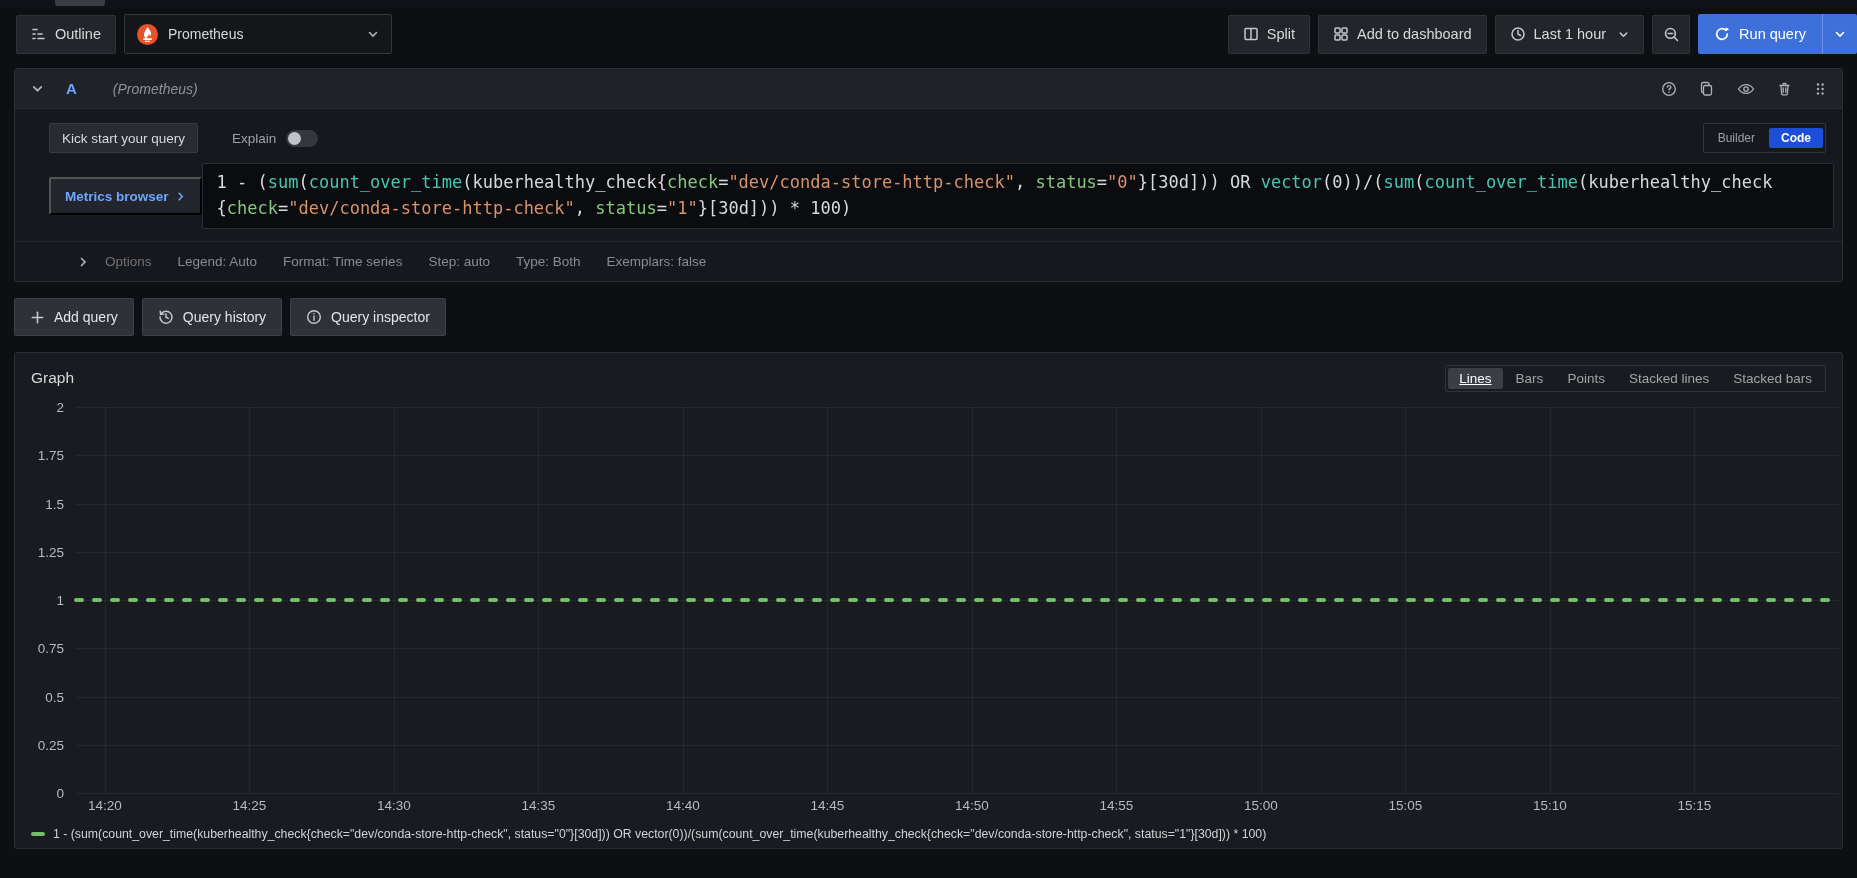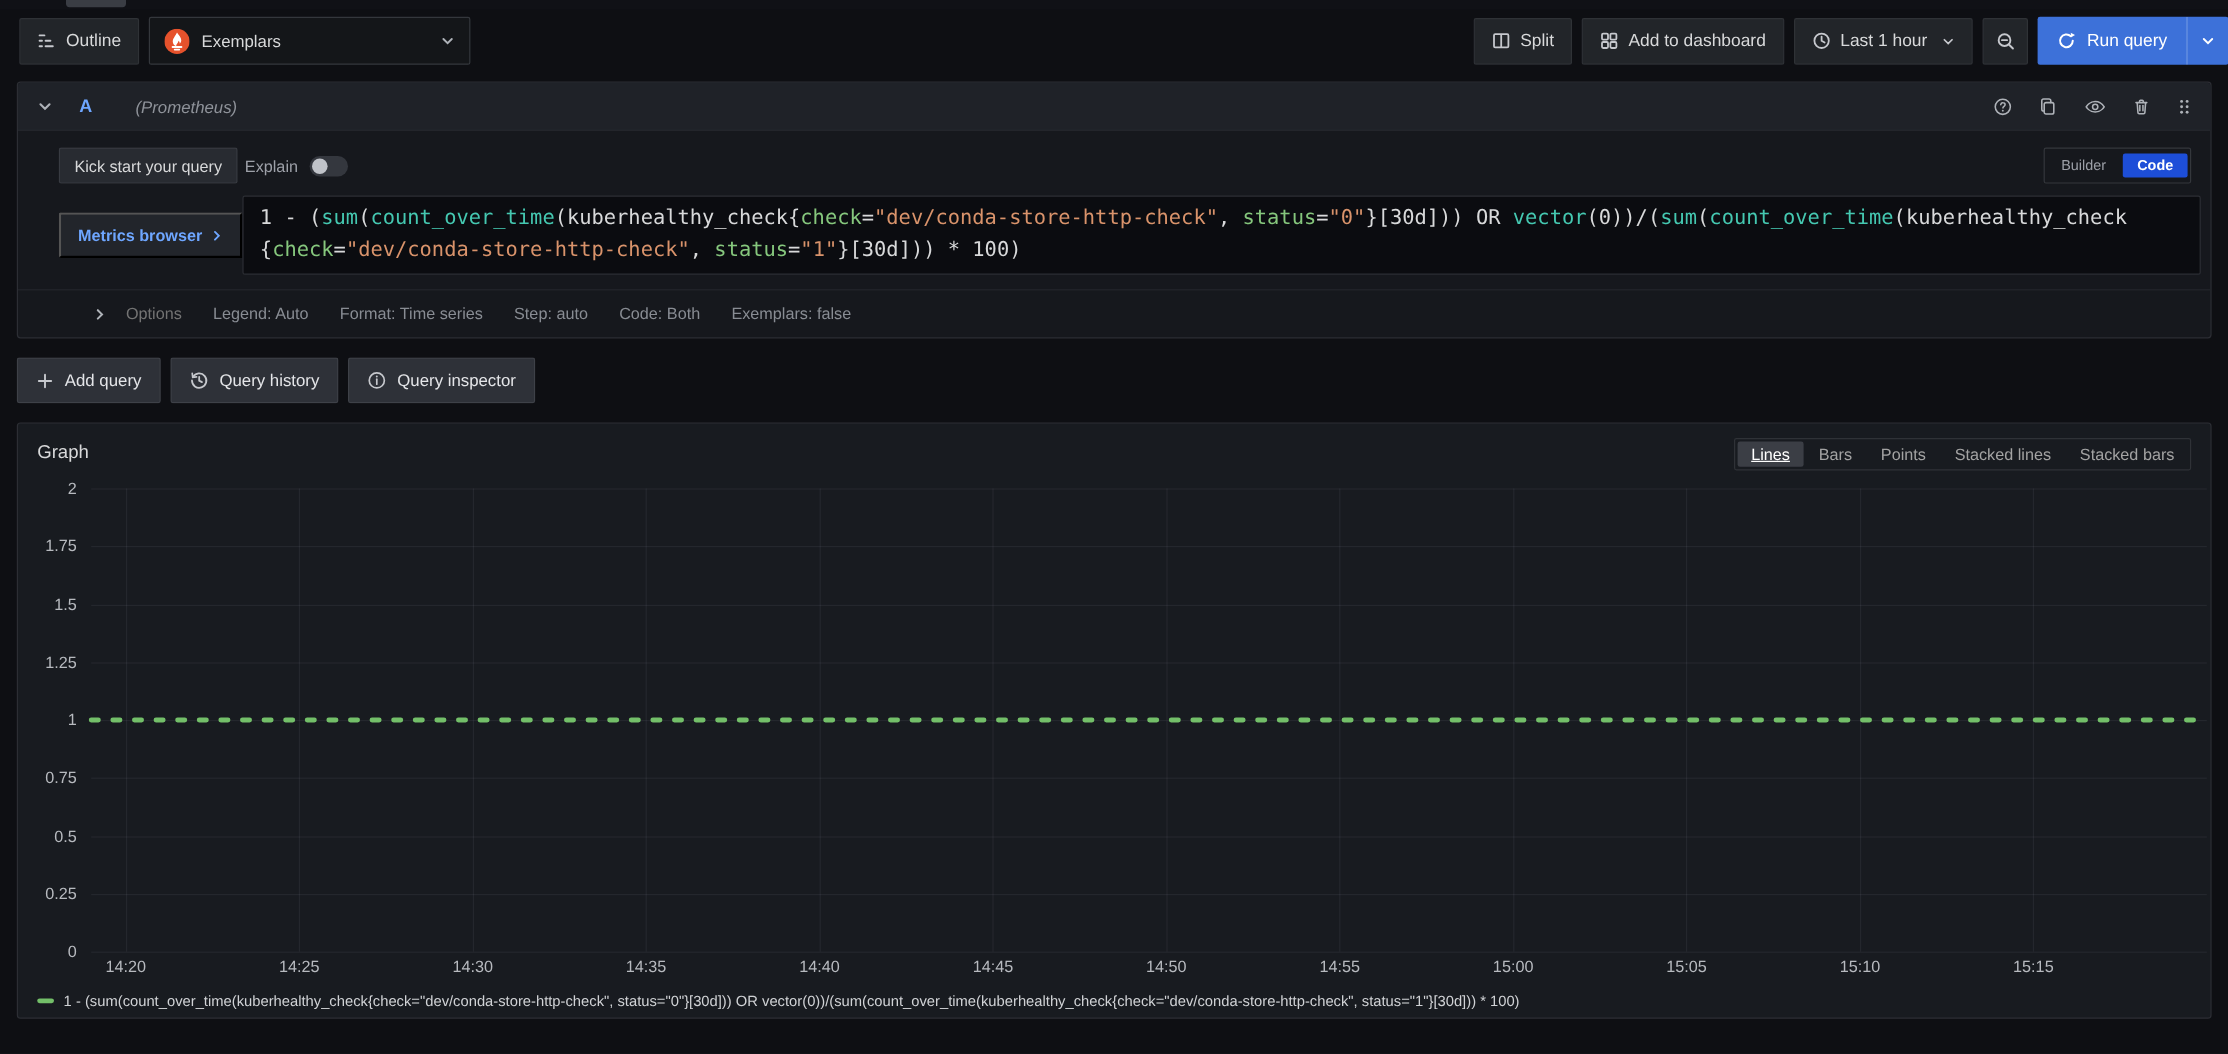--- a/index.html
+++ b/index.html
@@ -44,21 +44,21 @@
   .qheader {
     display:flex; align-items:center; gap:14px; height:40px; padding:0 16px;
     background:#1f2228; border-bottom:1px solid #2c2e34; border-radius:3px 3px 0 0;
   }
   .qheader .caret { color:#aeb2b8; cursor:pointer; }
   .ref-id { color:#6ea6ff; font-weight:700; font-size:15px; cursor:pointer; margin-left:8px; }
   .ds-hint { color:#8e9299; font-style:italic; font-size:14px; margin-left:22px; }
   .qheader-icons { margin-left:auto; display:flex; align-items:center; gap:22px; color:#aeb2b8; }
   .qheader-icons .hic { cursor:pointer; }
 
-  .qtoolbar { display:flex; align-items:center; gap:6px; padding:14px 16px 0 34px; }
+  .qtoolbar { display:flex; align-items:center; gap:34px; padding:14px 16px 0 34px; }
   .small-btn {
     display:inline-flex; align-items:center; height:30px; padding:0 12px;
     background:#282b31; border:1px solid rgba(204,204,220,0.10); border-radius:2px;
     color:#d8d9da; font-size:13.5px; cursor:pointer;
   }
   .explain-wrap { display:flex; align-items:center; gap:10px; color:#9da0a8; font-size:13.5px; }
   .toggle { width:32px; height:17px; background:#34373e; border-radius:9px; position:relative; cursor:pointer; }
   .toggle .knob { position:absolute; left:2px; top:2px; width:13px; height:13px; border-radius:50%; background:#c0c3c9; }
   .seg-group {
     margin-left:auto; display:flex; align-items:center; gap:2px; padding:2px;
@@ -145,21 +145,21 @@
 
   <div class="ds-picker">
     <span>
       <svg width="21" height="21" viewBox="0 0 16 16">
         <circle cx="8" cy="8" r="8" fill="#e6522c"></circle>
         <path d="M8 2.3c1.1 1.7 2.7 2.9 2.7 5 0 .9-.4 1.7-1 2.2.1-.8-.2-1.5-.8-1.9 0 .9-.5 1.4-.9 1.9-.4.5-.6 1-.5 1.6-1.3-.5-2.2-1.6-2.2-3C5.3 6 7 4.6 8 2.3z" fill="#fff"></path>
         <rect x="4.6" y="10.9" width="6.8" height="1.3" rx="0.6" fill="#fff"></rect>
         <rect x="6" y="12.7" width="4" height="1.1" rx="0.5" fill="#fff"></rect>
       </svg>
     </span>
-    <span>Exemplars</span>
+    <span>Prometheus</span>
     <span class="chev">
       <svg width="12" height="12" viewBox="0 0 12 12" fill="none" stroke="currentColor" stroke-width="1.6" stroke-linecap="round">
           <polyline points="2.5,4.5 6,8 9.5,4.5"></polyline>
         </svg>
     </span>
   </div>
 
   <div class="toolbar-right">
     <button class="btn">
       <span class="ic">
@@ -308,21 +308,21 @@
   <div class="options-row">
     <span class="opt-caret">
       <svg width="12" height="12" viewBox="0 0 12 12" fill="none" stroke="currentColor" stroke-width="1.7" stroke-linecap="round">
           <polyline points="4.5,2.5 8,6 4.5,9.5"></polyline>
         </svg>
     </span>
     <span class="options-label">Options</span>
     <span>Legend: Auto</span>
     <span>Format: Time series</span>
     <span>Step: auto</span>
-    <span>Code: Both</span>
+    <span>Type: Both</span>
     <span>Exemplars: false</span>
   </div>
 </div>
 
 <div class="actions-row">
   <button class="action-btn">
     <span class="ic">
       <svg width="15" height="15" viewBox="0 0 16 16" fill="none" stroke="currentColor" stroke-width="1.7" stroke-linecap="round">
           <line x1="8" y1="2.5" x2="8" y2="13.5"></line>
           <line x1="2.5" y1="8" x2="13.5" y2="8"></line>

